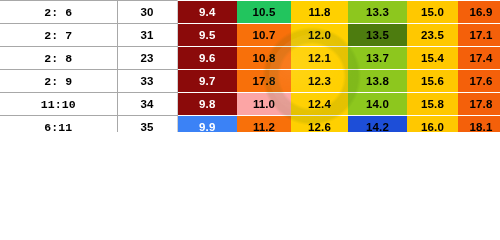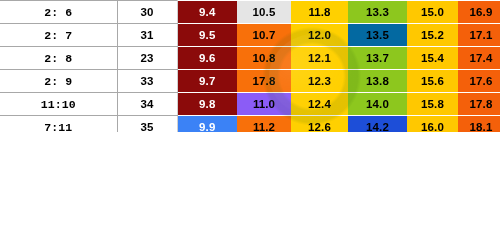--- a/index.html
+++ b/index.html
@@ -119,36 +119,36 @@
       <col style="width:51px">
       <col style="width:46px">
 
     </colgroup>
     <tbody>
 
       <tr>
         <td class="lbl-time">2: 6</td>
         <td class="lbl-num">30</td>
         <td class="heat dark" style="background:#8B0A0A">9.4</td>
-        <td class="heat light" style="background:#e5e5e5">10.5</td>
+        <td class="heat light" style="background:#22c55e">10.5</td>
         <td class="heat light" style="background:#FFD000">11.8</td>
         <td class="heat light" style="background:#8DC71E">13.3</td>
         <td class="heat light" style="background:#FFC800">15.0</td>
         <td class="heat light" style="background:#F4600A">16.9</td>
 
       </tr>
 
       <tr>
         <td class="lbl-time">2: 7</td>
         <td class="lbl-num">31</td>
         <td class="heat dark" style="background:#8B0A0A">9.5</td>
         <td class="heat light" style="background:#F8700A">10.7</td>
         <td class="heat light" style="background:#FFD000">12.0</td>
-        <td class="heat light" style="background:#0369a1">13.5</td>
-        <td class="heat light" style="background:#FFC800">15.2</td>
+        <td class="heat light" style="background:#4d7c0f">13.5</td>
+        <td class="heat light" style="background:#FFC800">23.5</td>
         <td class="heat light" style="background:#F4600A">17.1</td>
 
       </tr>
 
       <tr>
         <td class="lbl-time">2: 8</td>
         <td class="lbl-num">23</td>
         <td class="heat dark" style="background:#8B0A0A">9.6</td>
         <td class="heat light" style="background:#F8700A">10.8</td>
         <td class="heat light" style="background:#FFD000">12.1</td>
@@ -167,30 +167,30 @@
         <td class="heat light" style="background:#8DC71E">13.8</td>
         <td class="heat light" style="background:#FFC800">15.6</td>
         <td class="heat light" style="background:#F4600A">17.6</td>
 
       </tr>
 
       <tr>
         <td class="lbl-time">11:10</td>
         <td class="lbl-num">34</td>
         <td class="heat dark" style="background:#8B0A0A">9.8</td>
-        <td class="heat light" style="background:#8b5cf6">11.0</td>
+        <td class="heat light" style="background:#fca5a5">11.0</td>
         <td class="heat light" style="background:#FFD000">12.4</td>
         <td class="heat light" style="background:#8DC71E">14.0</td>
         <td class="heat light" style="background:#FFC800">15.8</td>
         <td class="heat light" style="background:#F4600A">17.8</td>
 
       </tr>
 
       <tr>
-        <td class="lbl-time">7:11</td>
+        <td class="lbl-time">6:11</td>
         <td class="lbl-num">35</td>
         <td class="heat dark" style="background:#3b82f6">9.9</td>
         <td class="heat light" style="background:#F8700A">11.2</td>
         <td class="heat light" style="background:#FFD000">12.6</td>
         <td class="heat light" style="background:#1d4ed8">14.2</td>
         <td class="heat light" style="background:#FFC800">16.0</td>
         <td class="heat light" style="background:#F4600A">18.1</td>
 
       </tr>
 

